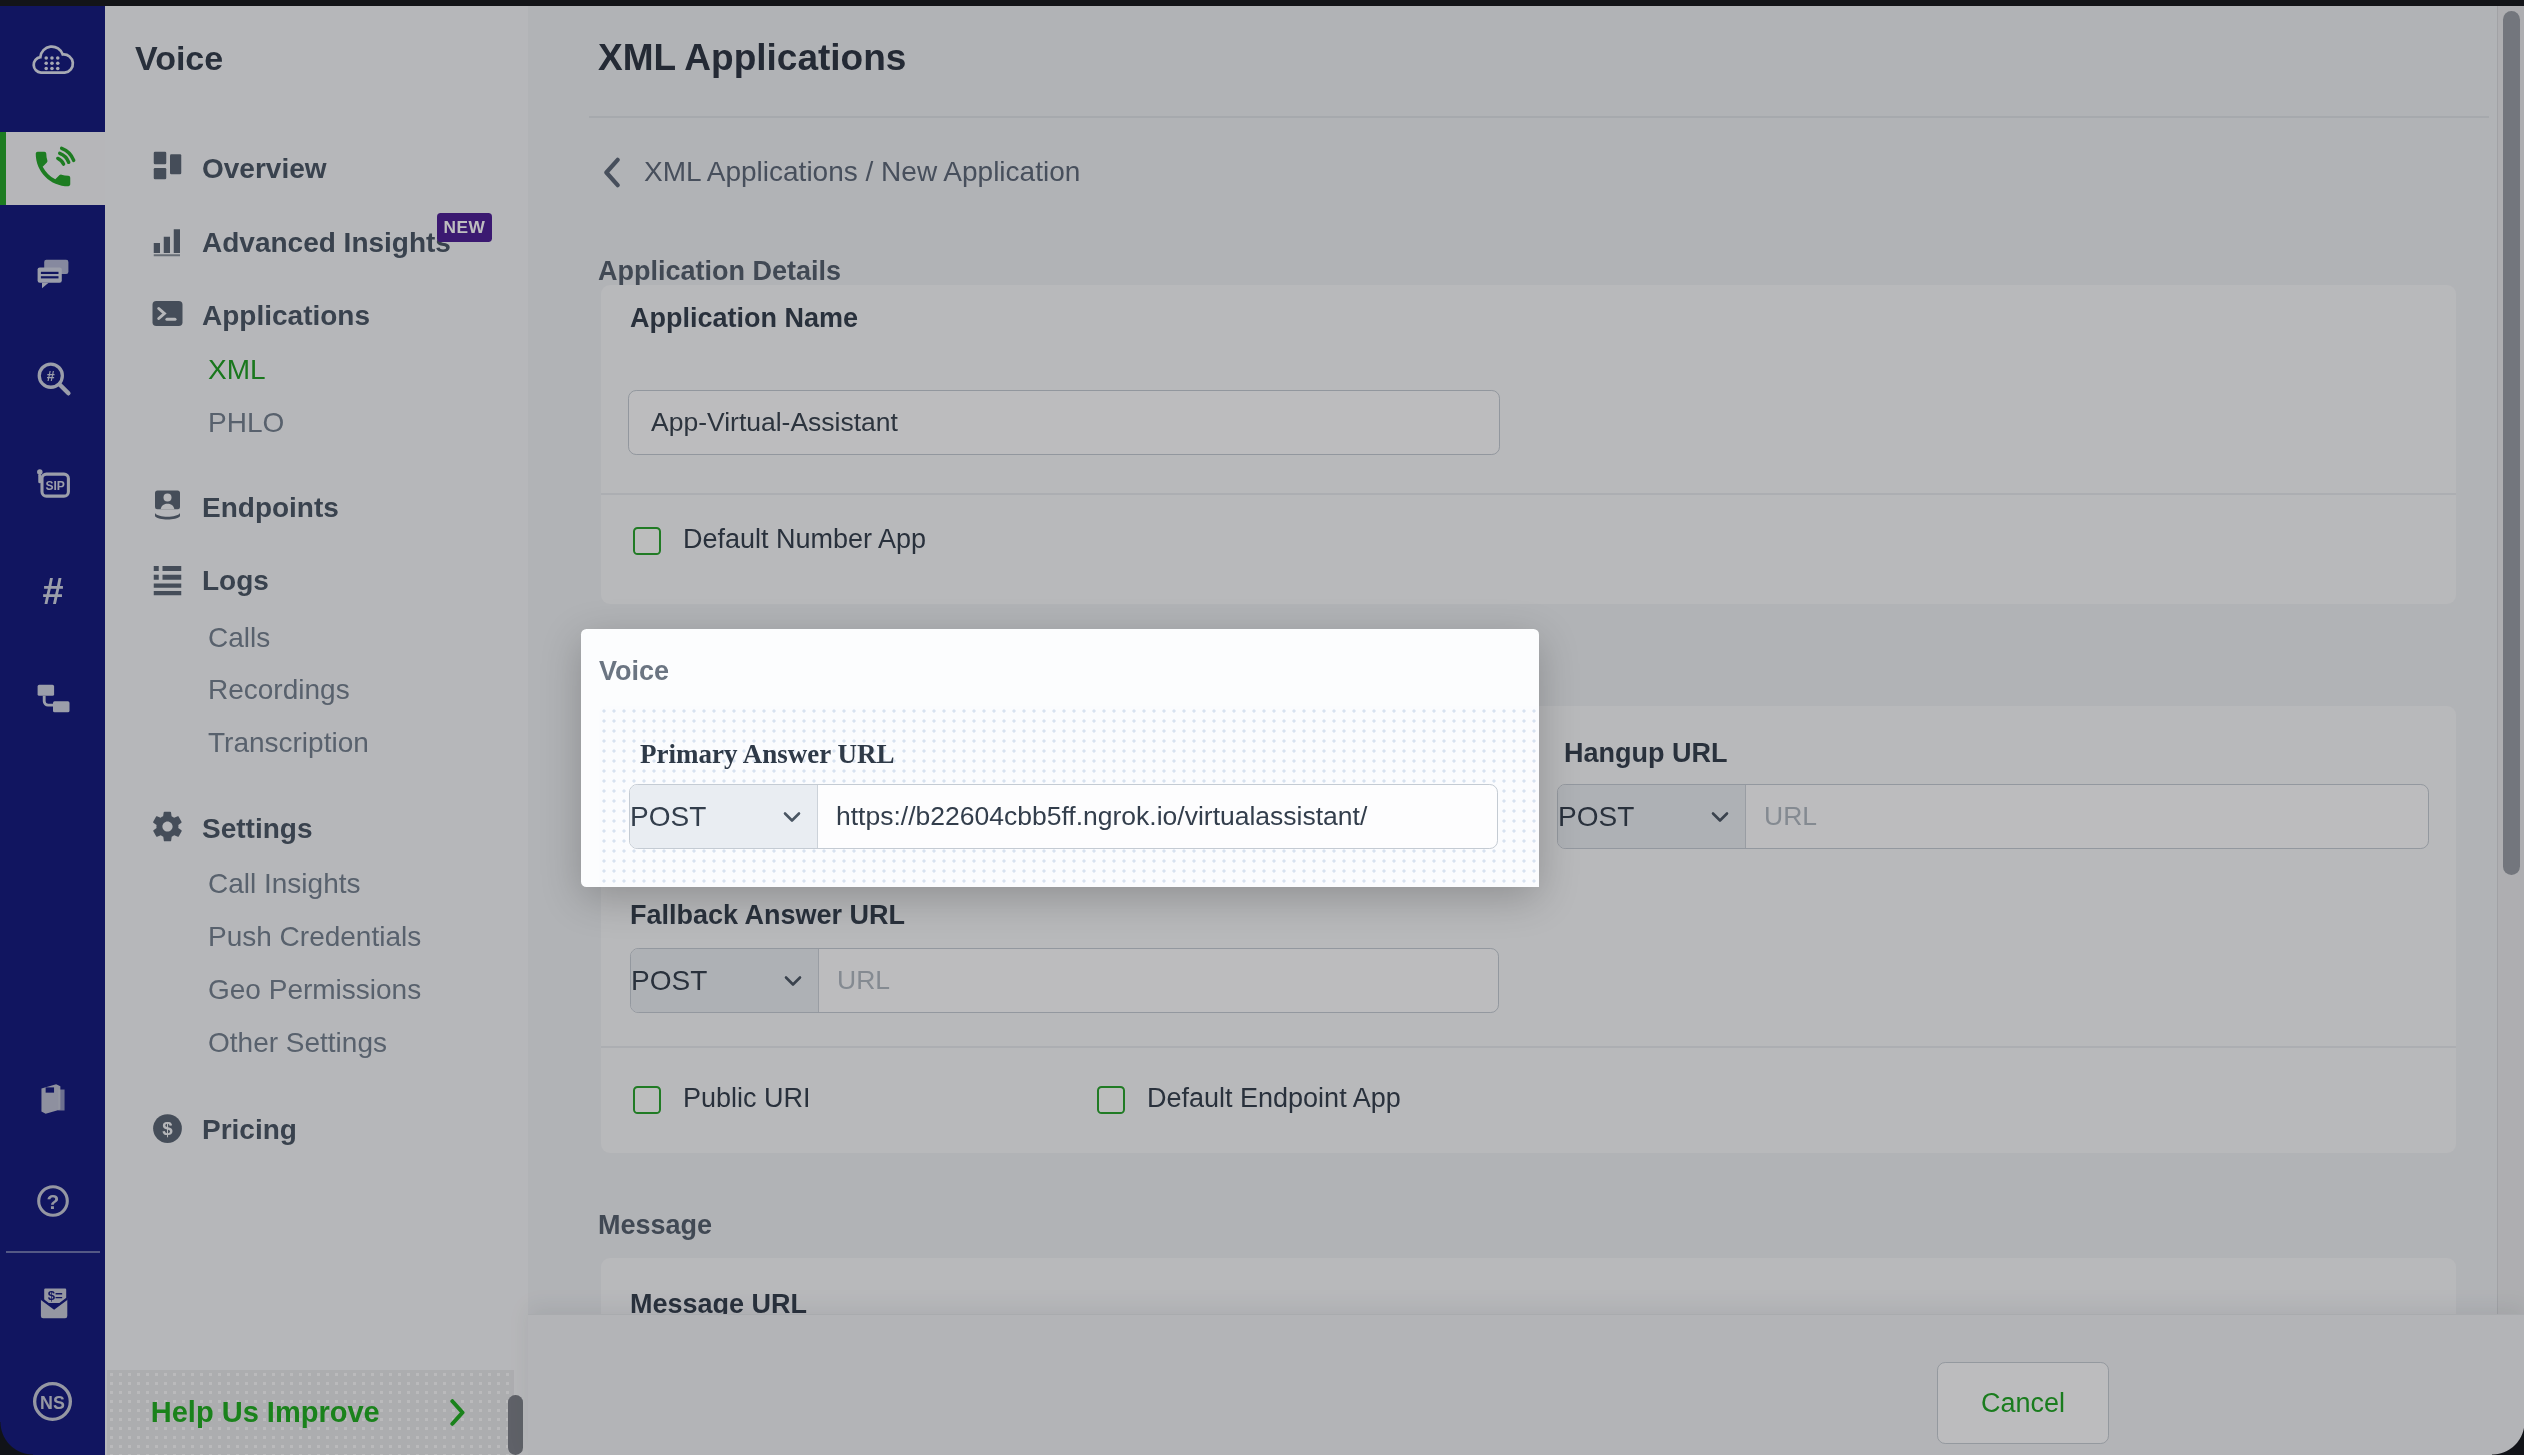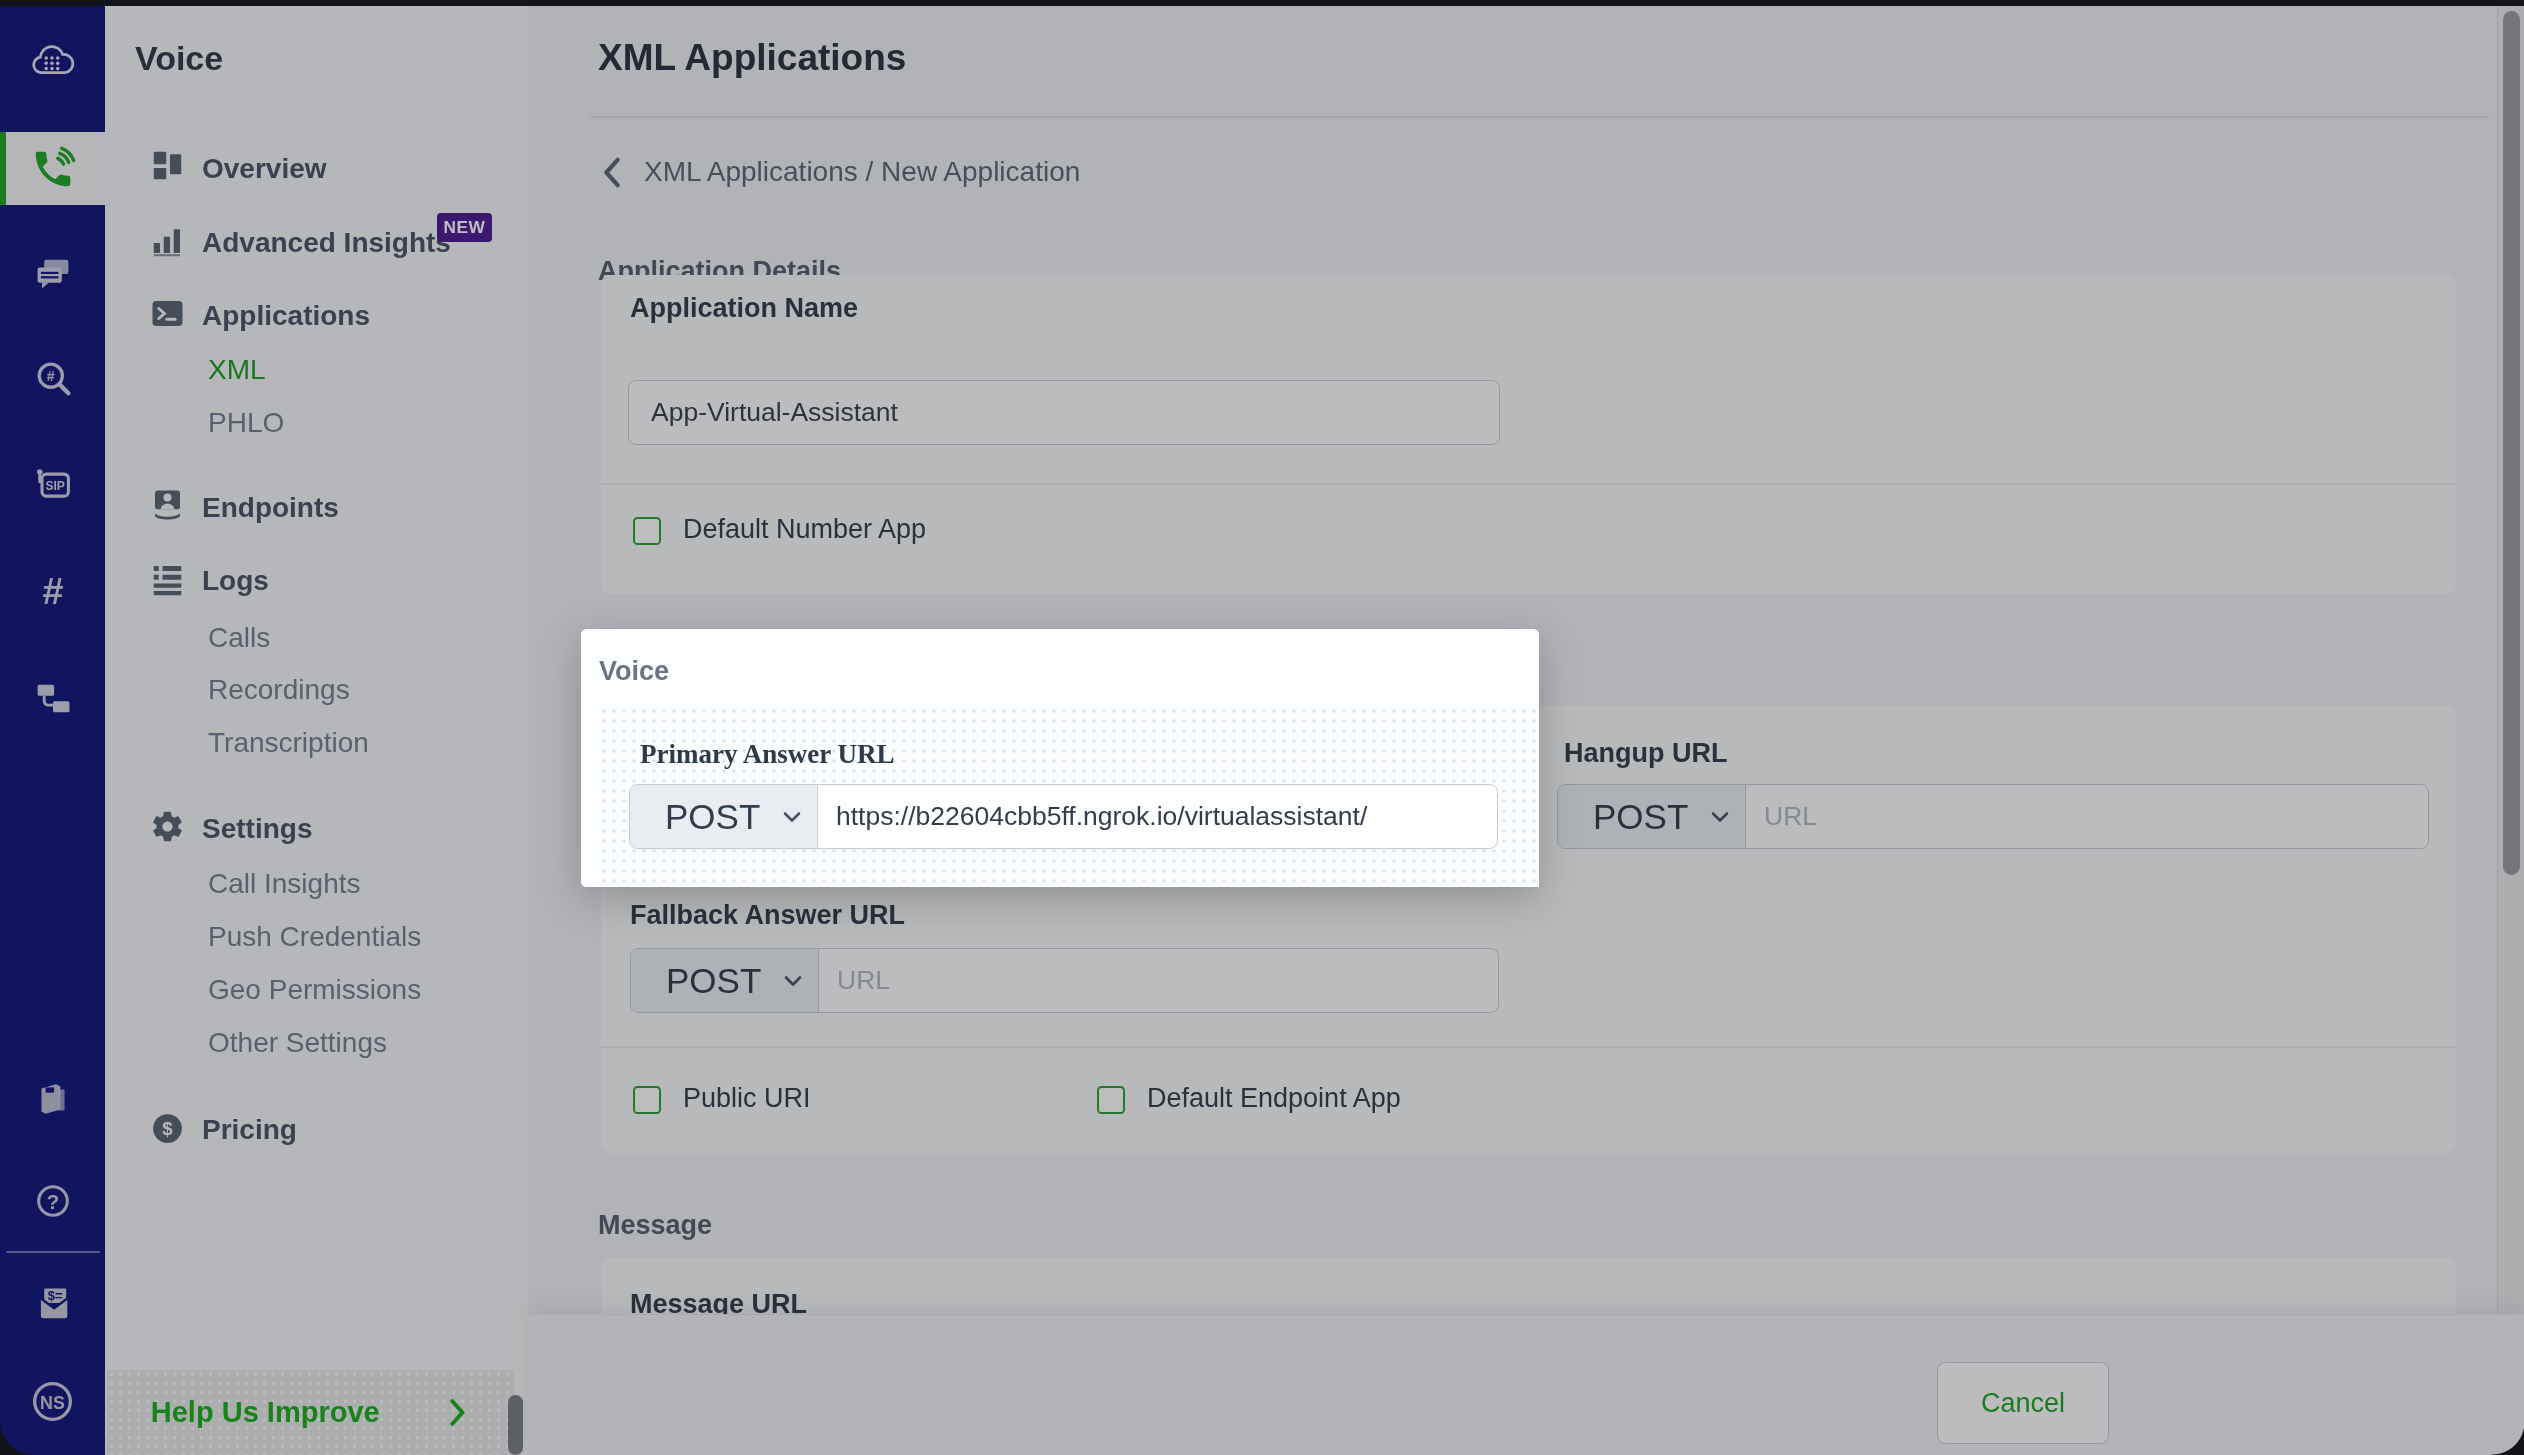--- a/index.html
+++ b/index.html
@@ -54,21 +54,21 @@
     font-family:"Liberation Sans", sans-serif; font-size:26.5px; color:#38434f; padding:0 22px; outline:none; }
   .hline { position:absolute; height:1.8px; background:#e7eaee; }
 
   .cb-row { position:absolute; display:flex; align-items:flex-end; gap:22px; }
   .cbox { width:28px; height:28px; border:2.7px solid #27a32b; border-radius:4.6px; background:#fdfefd; cursor:pointer; flex:none; }
   .cb-label { font-size:27px; color:#333e4c; white-space:nowrap; }
 
   .url-group { position:absolute; height:65px; display:flex; border:1.8px solid #c4cbd3; border-radius:8.2px;
     background:#fdfdfe; overflow:hidden; }
   .method { width:188px; background:#e9edf2; border-right:1.8px solid #ccd2d9; display:flex; align-items:center;
-    padding-left:35px; font-size:35px; color:#333e4c; cursor:pointer; flex:none; }
+    font-size:28px; color:#333e4c; cursor:pointer; flex:none; }
   .method .chev { margin-left:auto; margin-right:16.4px; }
   .url-input { flex:1; border:none; background:transparent; font-family:"Liberation Sans", sans-serif;
     font-size:26.5px; color:#333e4c; padding:0 0 0 18px; outline:none; min-width:0; }
   .url-input::placeholder { color:#b0b8c1; opacity:1; }
 
   
   .footer-bar { left:528px; top:1314px; width:1997px; height:141px; background:#f0f1f4;
     border-top:0.9px solid #e3e5e8; box-shadow:0 -7.3px 20px rgba(40,45,60,.08); z-index:30; }
   .btn { position:absolute; height:82px; border-radius:8.2px; font-family:"Liberation Sans", sans-serif;
     font-size:27px; display:flex; align-items:center; justify-content:center; cursor:pointer; }
@@ -308,21 +308,21 @@
 
   <div class="abs breadcrumb">
     <svg width="20" height="31" viewBox="0 0 14 22" fill="none" stroke="#5d6878" stroke-width="3" stroke-linecap="round" stroke-linejoin="round">
         <polyline points="11,2 3,11 11,20"></polyline>
       </svg>
     <span class="bc-text">XML Applications / New Application</span>
   </div>
 
   <div class="section-label" style="left:598px; top:256px;">Application Details</div>
 
-  <div class="card" style="left:601px; top:275px; width:1855px; height:319px;">
+  <div class="card" style="left:601px; top:285px; width:1855px; height:319px;">
     <div class="field-label" style="left:29px; top:18px;">Application Name</div>
     <input class="text-input" style="left: 27px; top: 105px; width: 872px; height: 65px;" value="App-Virtual-Assistant">
     <div class="hline" style="left:0; top:208px; width:1855px;"></div>
     <div class="cb-row" style="left:32px; top:239px;">
       <span class="cbox"></span>
       <span class="cb-label">Default Number App</span>
     </div>
   </div>
 
   <div class="card" style="left:601px; top:706px; width:1855px; height:447px;">

